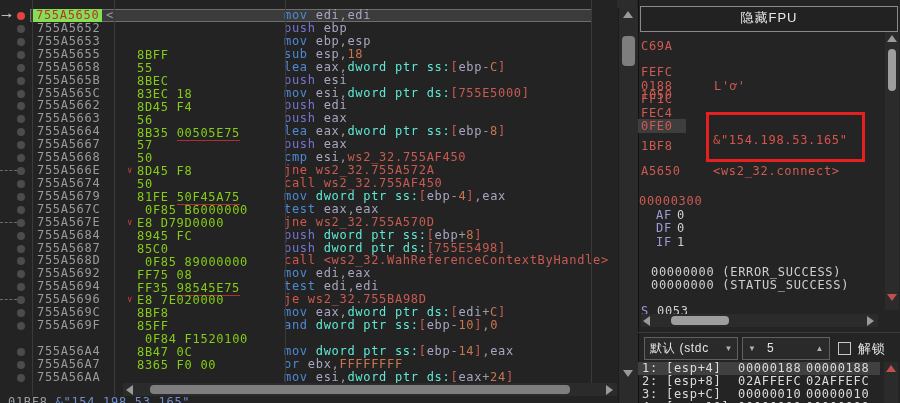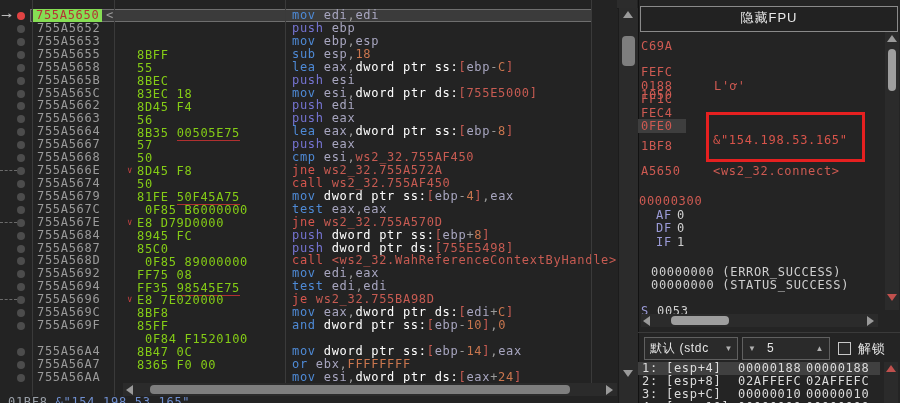--- a/index.html
+++ b/index.html
@@ -18,23 +18,23 @@
   .dash{position:absolute;left:0;top:6px;width:17px;border-top:1px dashed #6a6a6a;}
   .cip-arrow{position:absolute;left:1px;top:0;color:#b9b9b9;transform:scaleX(1.5);transform-origin:left;}
   .selbg{position:absolute;left:30px;top:0;width:562px;height:13px;background:#3b3b3b;border:1px solid #6e6e6e;box-sizing:border-box;}
   .addr{position:absolute;left:37px;color:#9a9a9a;}
   .addr.cur{left:33px;padding:0 3px;background:#86de54;color:#b43434;}
   .cipmark{position:absolute;left:106px;color:#9a9a9a;}
   .bytes{position:absolute;left:137px;color:#84cc16;margin-top:40px;}
   .bytes.withcaret{left:145px;}
   .caret{position:absolute;left:127px;top:0;color:#c24040;font-size:9px;}
   .u{border-bottom:1px solid #b03030;}
-  .ins{position:absolute;left:292px;}
+  .ins{position:absolute;left:284px;}
   .tm{color:#4e8ad6}.ts{color:#7674d2}.tj{color:#d6564e}.tr{color:#a8a6c0}
-  .tn{color:#c9764e}.ta{color:#c75b52}.tp{color:#9a9a9a}.tk{color:#ffffff}
+  .tn{color:#c9764e}.ta{color:#c75b52}.tp{color:#9a9a9a}.tk{color:#5eead4}
   
   .sbtrack{position:absolute;background:#2b2b2b;}
   .sbthumb{position:absolute;background:#7e7e7e;border-radius:4px;}
   .tri{position:absolute;width:0;height:0;}
   .tri.up{border-left:5px solid transparent;border-right:5px solid transparent;border-bottom:7px solid #9a9a9a;}
   .tri.down{border-left:5px solid transparent;border-right:5px solid transparent;border-top:7px solid #9a9a9a;}
   .tri.left{border-top:5px solid transparent;border-bottom:5px solid transparent;border-right:7px solid #9a9a9a;}
   .tri.right{border-top:5px solid transparent;border-bottom:5px solid transparent;border-left:7px solid #9a9a9a;}
   .tri.red.up{border-bottom-color:#c0504d;}
   .tri.red.down{border-top-color:#c0504d;}

